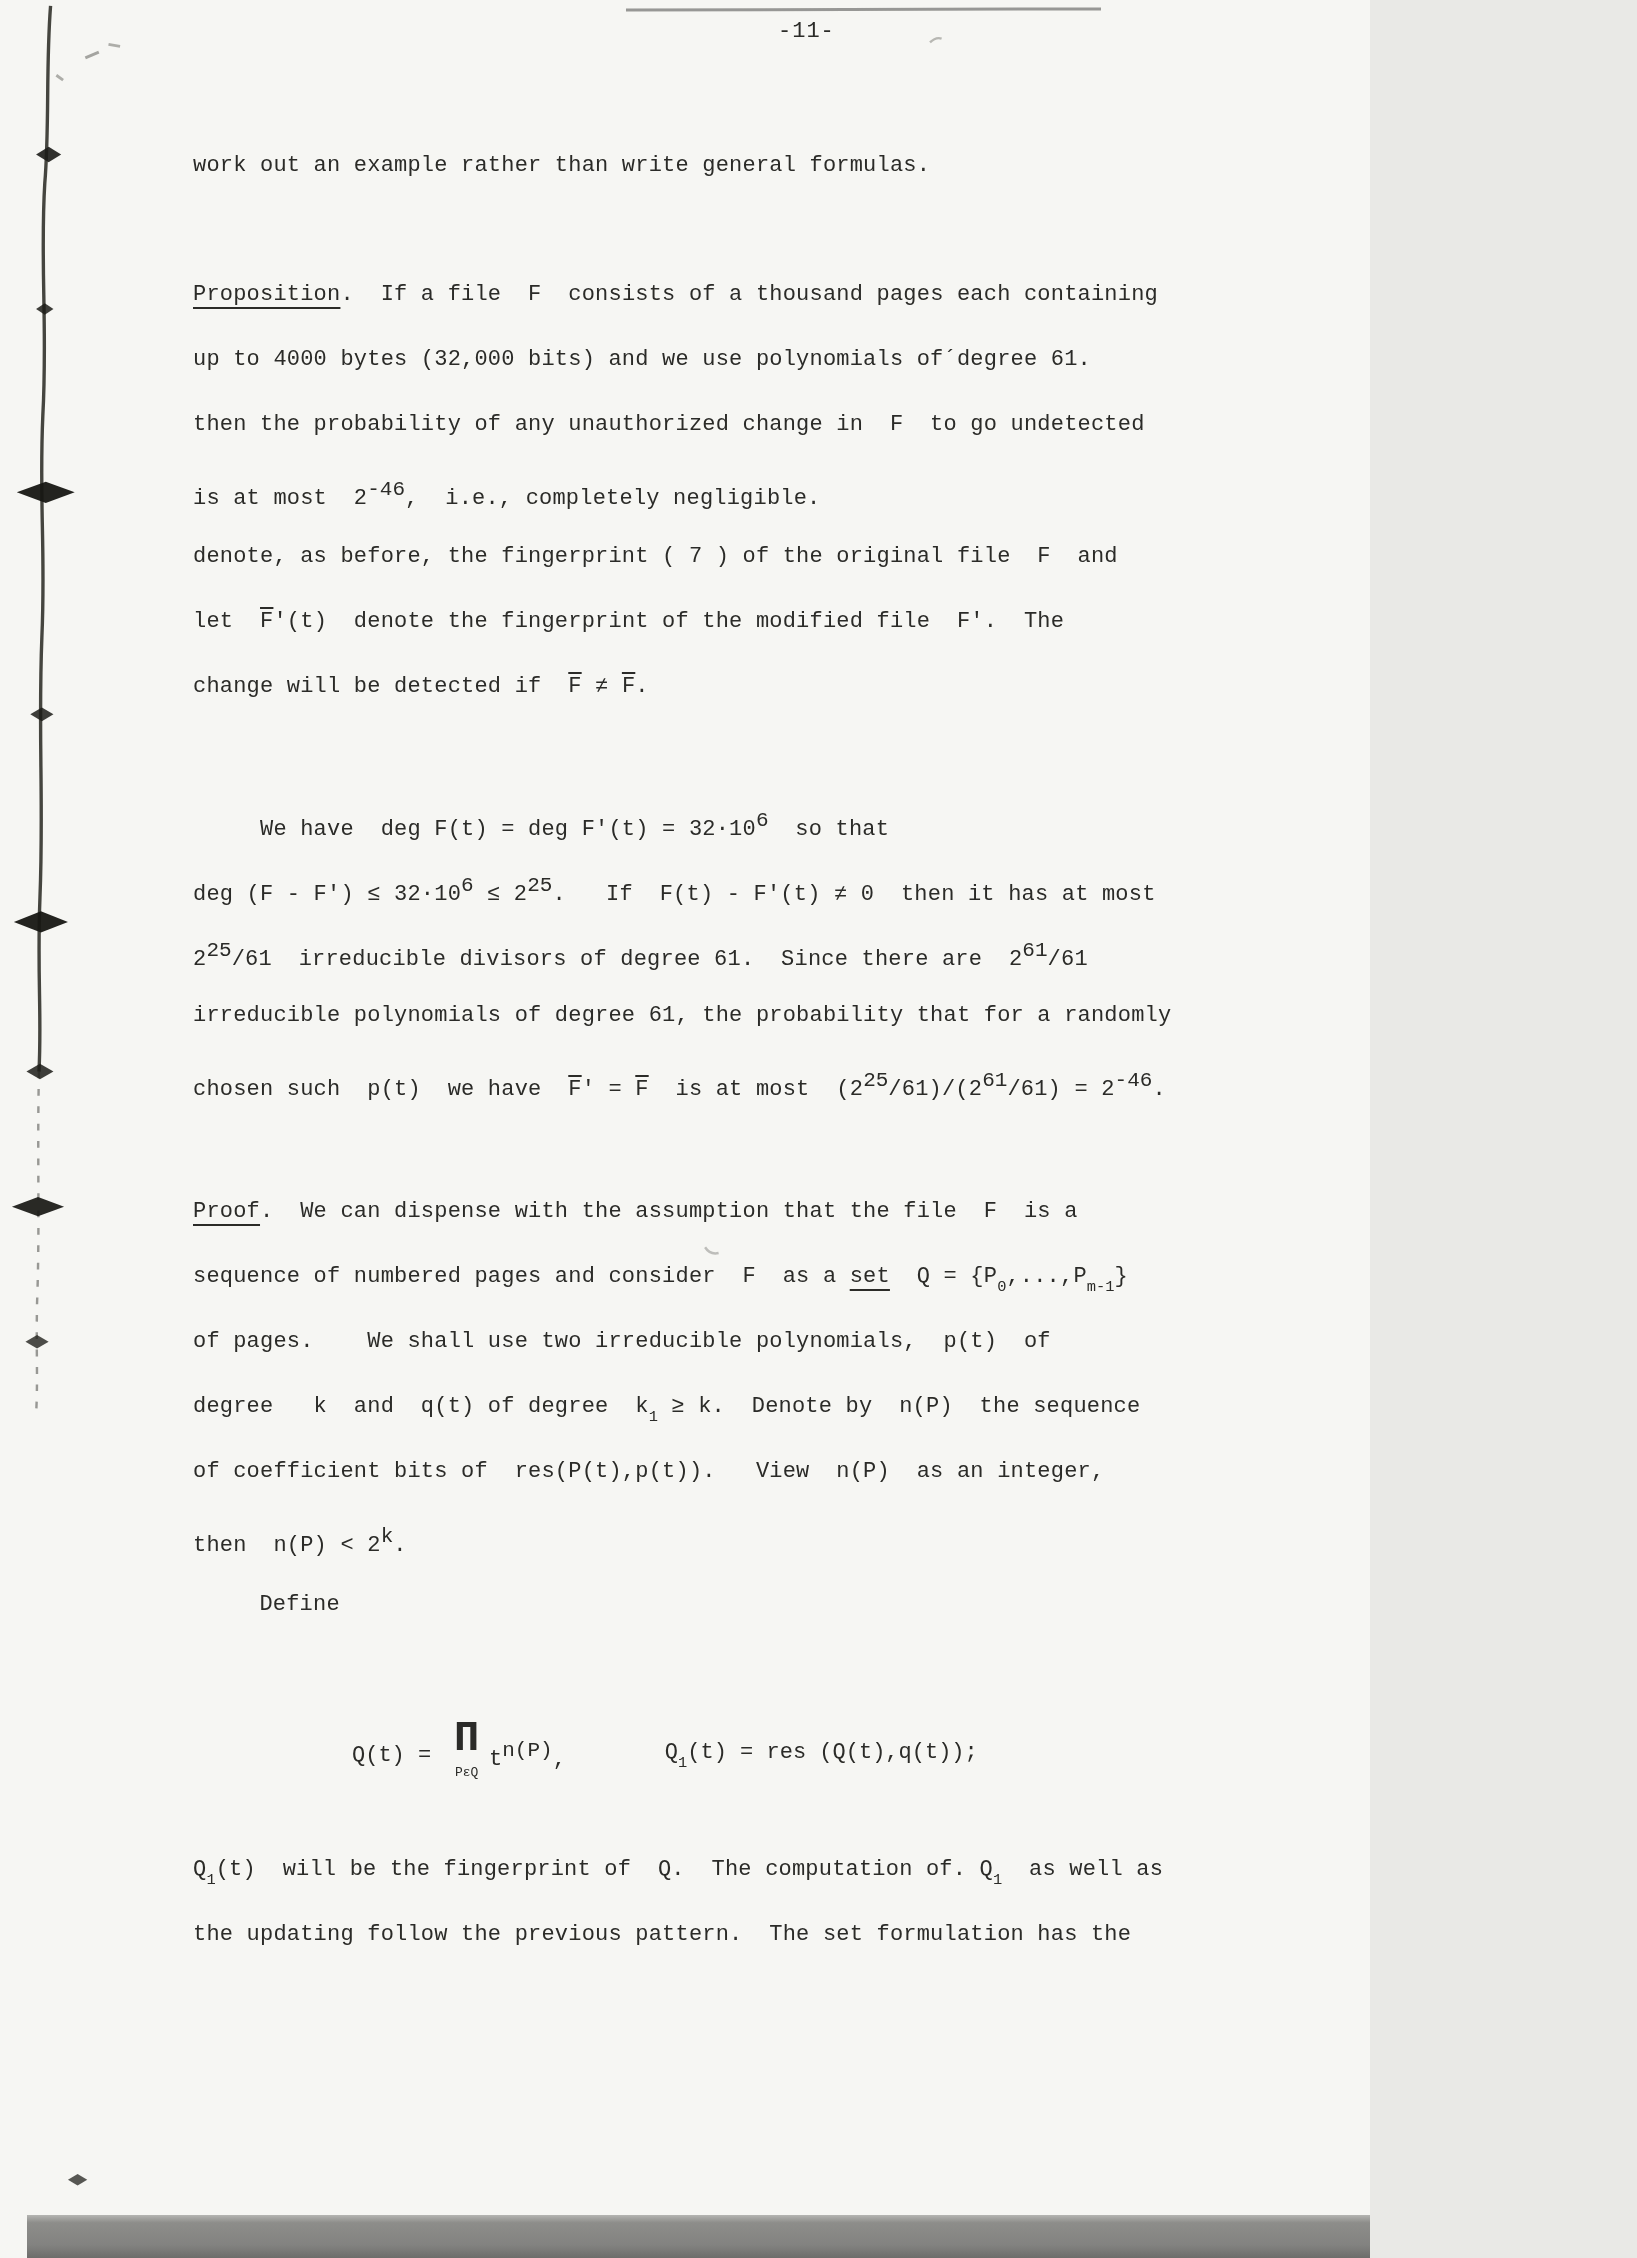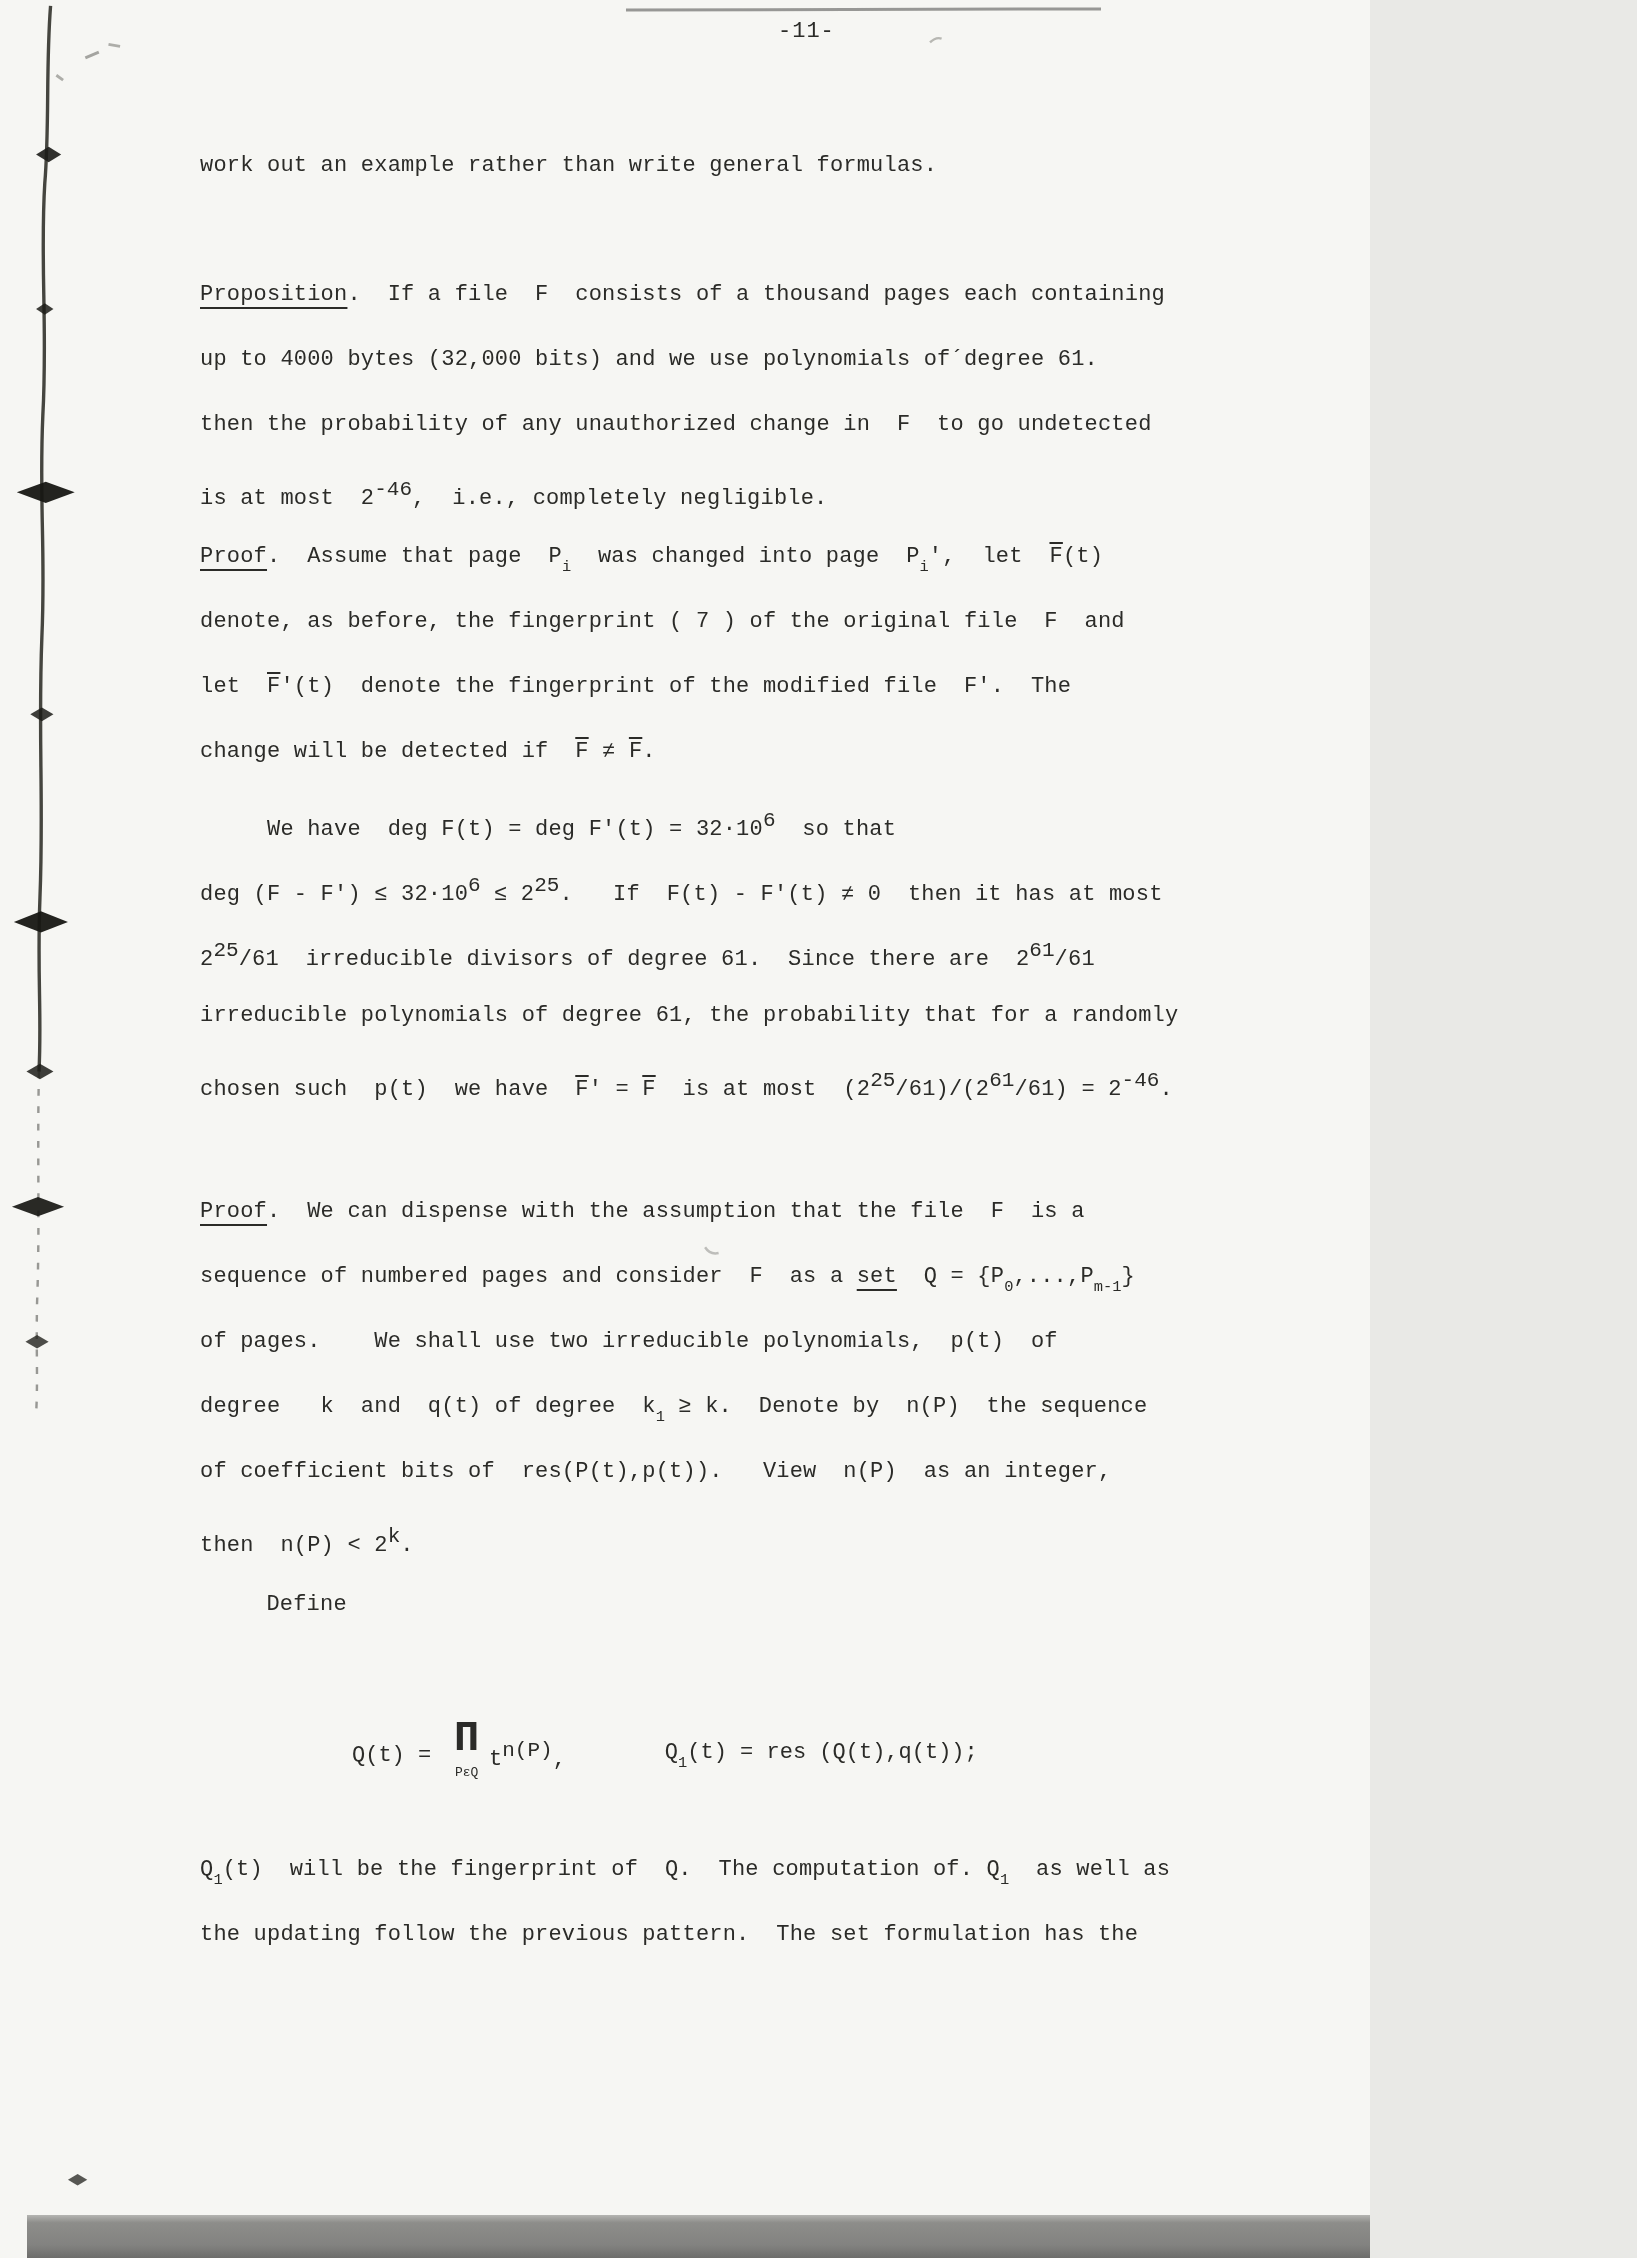--- a/index.html
+++ b/index.html
@@ -2,21 +2,21 @@
 <html><head>
 <meta charset="utf-8">
 <style>
   html,body{margin:0;padding:0;background:#e9e9e6;}
   .page{
     position:relative;width:1370px;height:2258px;overflow:hidden;
     background:#f6f6f3;
     font-family:"Liberation Mono","DejaVu Sans Mono",monospace;
     color:#2a2a28;
   }
-  .text-layer{position:absolute;inset:0;margin-left:7px;}
+  .text-layer{position:absolute;inset:0;}
   .para{position:absolute;}
   .line{
     white-space:pre;font-size:22px;line-height:65px;height:65px;
     color:#2b2b28;letter-spacing:0.2px;
   }
   .page-number{
     position:absolute;top:19.3px;left:778px;font-size:22px;letter-spacing:1px;color:#2b2b28;
   }
   sup{font-size:21px;vertical-align:8.7px;letter-spacing:0;}
   sub{font-size:15.4px;vertical-align:-8.7px;letter-spacing:0;}
@@ -87,21 +87,20 @@
       <div class="para" style="top: 133px; left: 193px;">
         <div class="line">work out an example rather than write general formulas.</div>
       </div>
       <div class="para" style="top: 262px; left: 193px;">
         <div class="line"><span class="ul">Proposition</span>.  If a file  F  consists of a thousand pages each containing</div>
         <div class="line">up to 4000 bytes (32,000 bits) and we use polynomials of´degree 61.</div>
         <div class="line">then the probability of any unauthorized change in  F  to go undetected</div>
         <div class="line">is at most  2<sup>-46</sup>,  i.e., completely negligible.</div>
       </div>
       <div class="para" style="top: 524px; left: 193px;">
-        <div class="line"><span class="ul">Proof</span>.  Assume that page  P<sub>i</sub>  was changed into page  P<sub>i</sub>',  let  <span class="ov">F</span>(t)</div>
         <div class="line">denote, as before, the fingerprint ( 7 ) of the original file  F  and</div>
         <div class="line">let  <span class="ov">F</span>'(t)  denote the fingerprint of the modified file  F'.  The</div>
         <div class="line">change will be detected if  <span class="ov">F</span> ≠ <span class="ov">F</span>.</div>
       </div>
       <div class="para" style="top: 788px; left: 193px;">
         <div class="line">     We have  deg F(t) = deg F'(t) = 32·10<sup>6</sup>  so that</div>
         <div class="line">deg (F - F') ≤ 32·10<sup>6</sup> ≤ 2<sup>25</sup>.   If  F(t) - F'(t) ≠ 0  then it has at most</div>
         <div class="line">2<sup>25</sup>/61  irreducible divisors of degree 61.  Since there are  2<sup>61</sup>/61</div>
         <div class="line">irreducible polynomials of degree 61, the probability that for a randomly</div>
         <div class="line">chosen such  p(t)  we have  <span class="ov">F</span>' = <span class="ov">F</span>  is at most  (2<sup>25</sup>/61)/(2<sup>61</sup>/61) = 2<sup>-46</sup>.</div>

